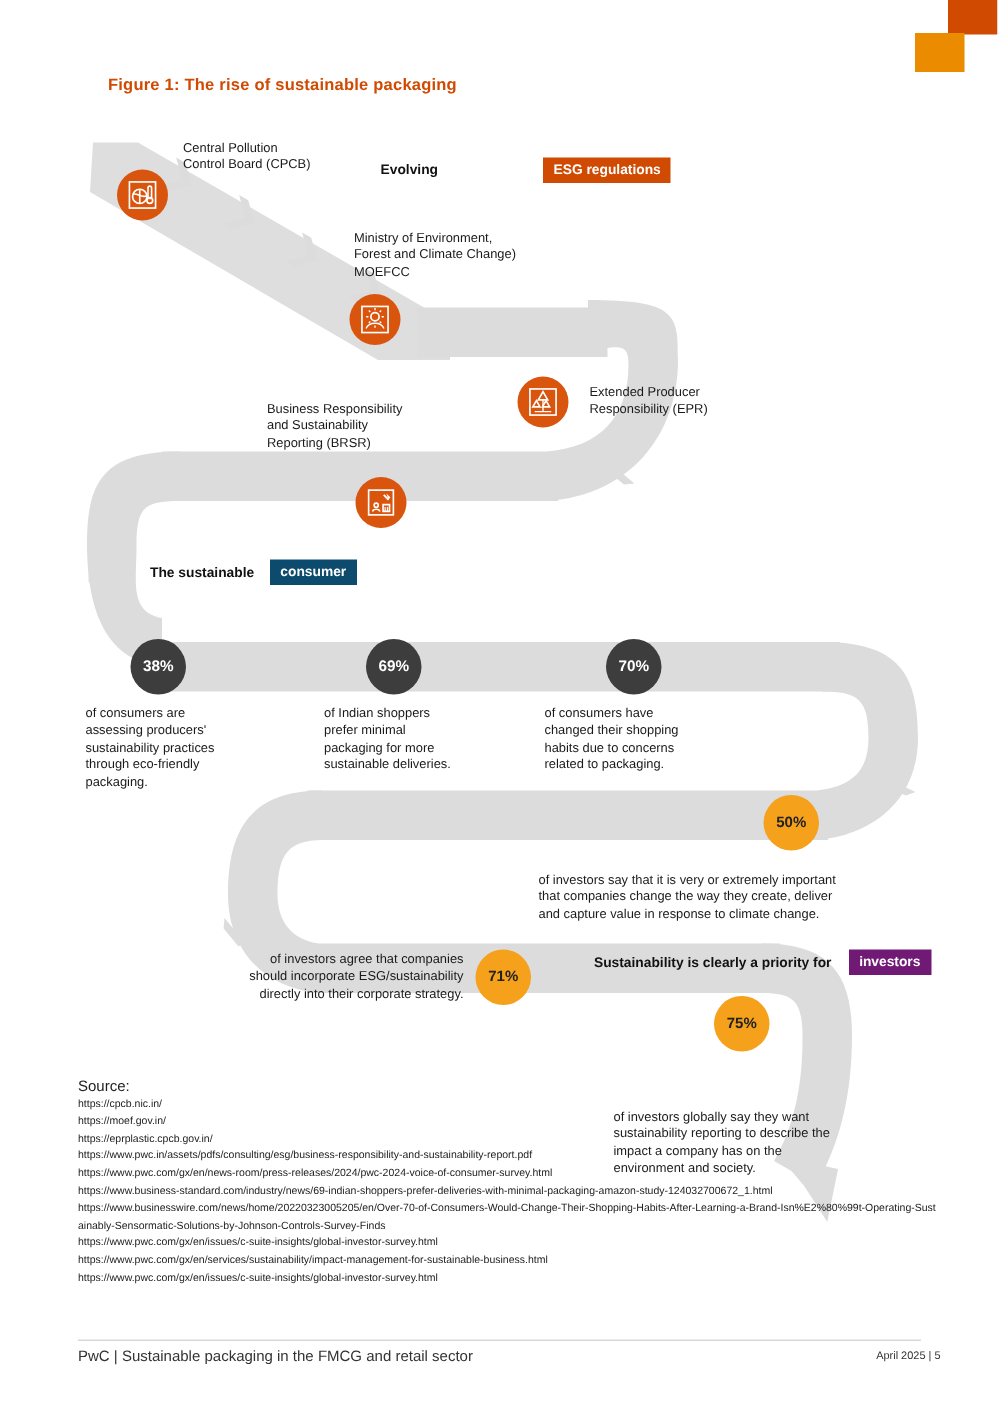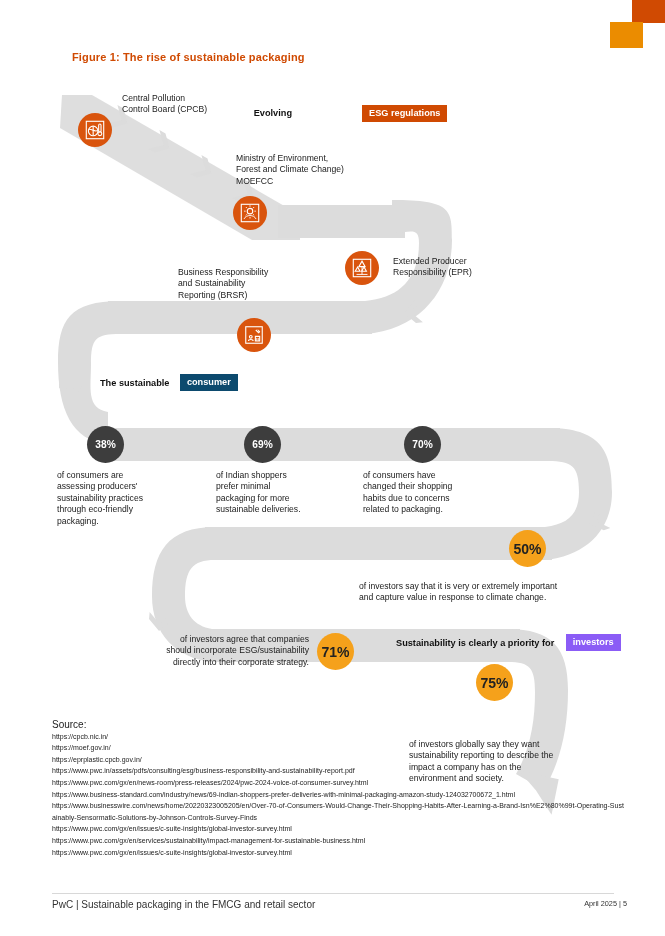--- a/index.html
+++ b/index.html
@@ -24,34 +24,34 @@
   .lbl{font-size:8.6px;line-height:11.4px;color:#1a1a1a;}
   .lbl.r{text-align:right;}
   
   .sec-head{font-size:9.2px;font-weight:bold;color:#111;white-space:nowrap;}
   .tag{
     display:inline-block;padding:3px 7px 4px 7px;color:#fff;font-weight:bold;
     font-size:9.2px;vertical-align:middle;
   }
   .tag.orange{background:#D04A02;}
   .tag.dark{background:#0c4a6e;}
-  .tag.amber{background:#8b5cf6;}
+  .tag.amber{background:#701a75;}
   
   .icon-circle{
     width:34px;height:34px;border-radius:50%;background:#D9540D;
     display:flex;align-items:center;justify-content:center;
   }
   .icon-circle svg{display:block;}
   
   .stat{
     border-radius:50%;display:flex;align-items:center;justify-content:center;
     color:#fff;font-weight:bold;
   }
   .stat.dark{background:#3D3D3D;width:37px;height:37px;font-size:10.2px;}
-  .stat.amber{background:#F5A11B;width:37px;height:37px;font-size:14px;color:#222;}
+  .stat.amber{background:#F5A11B;width:37px;height:37px;font-size:10px;color:#222;}
   
   #sources{left:52px;top:719px;width:575px;}
   #sources .src-head{font-size:10px;line-height:11.6px;color:#222;}
   #sources .src{font-size:7.0px;line-height:11.6px;color:#222;word-break:break-all;}
   
   #footer-rule{left:52px;top:893px;width:562px;height:1px;background:#d8d8d8;}
   #footer-left{left:52px;top:899px;font-size:10px;color:#333;}
   #footer-right{right:38px;top:899px;font-size:7.3px;color:#333;}
 </style>
 </head>
@@ -318,20 +318,21 @@
 <div class="abs lbl" style="left:363px;top:470px;width:170px;">
   <div>of consumers have</div>
   <div>changed their shopping</div>
   <div>habits due to concerns</div>
   <div>related to packaging.</div>
 </div>
 
 <div class="abs stat amber" style="left:509px;top:530px;">50%</div>
 <div class="abs lbl" style="left:359px;top:581px;width:290px;">
   <div>of investors say that it is very or extremely important</div>
+  <div>that companies change the way they create, deliver</div>
   <div>and capture value in response to climate change.</div>
 </div>
 
 <div class="abs" style="left:396px;top:633px;">
   <span class="sec-head" style="vertical-align:middle;">Sustainability is clearly a priority for</span>
   <span class="tag amber" style="margin-left:7px;">investors</span>
 </div>
 
 <div class="abs stat amber" style="left:317px;top:633px;">71%</div>
 <div class="abs lbl r" style="left:113px;top:634px;width:196px;">

